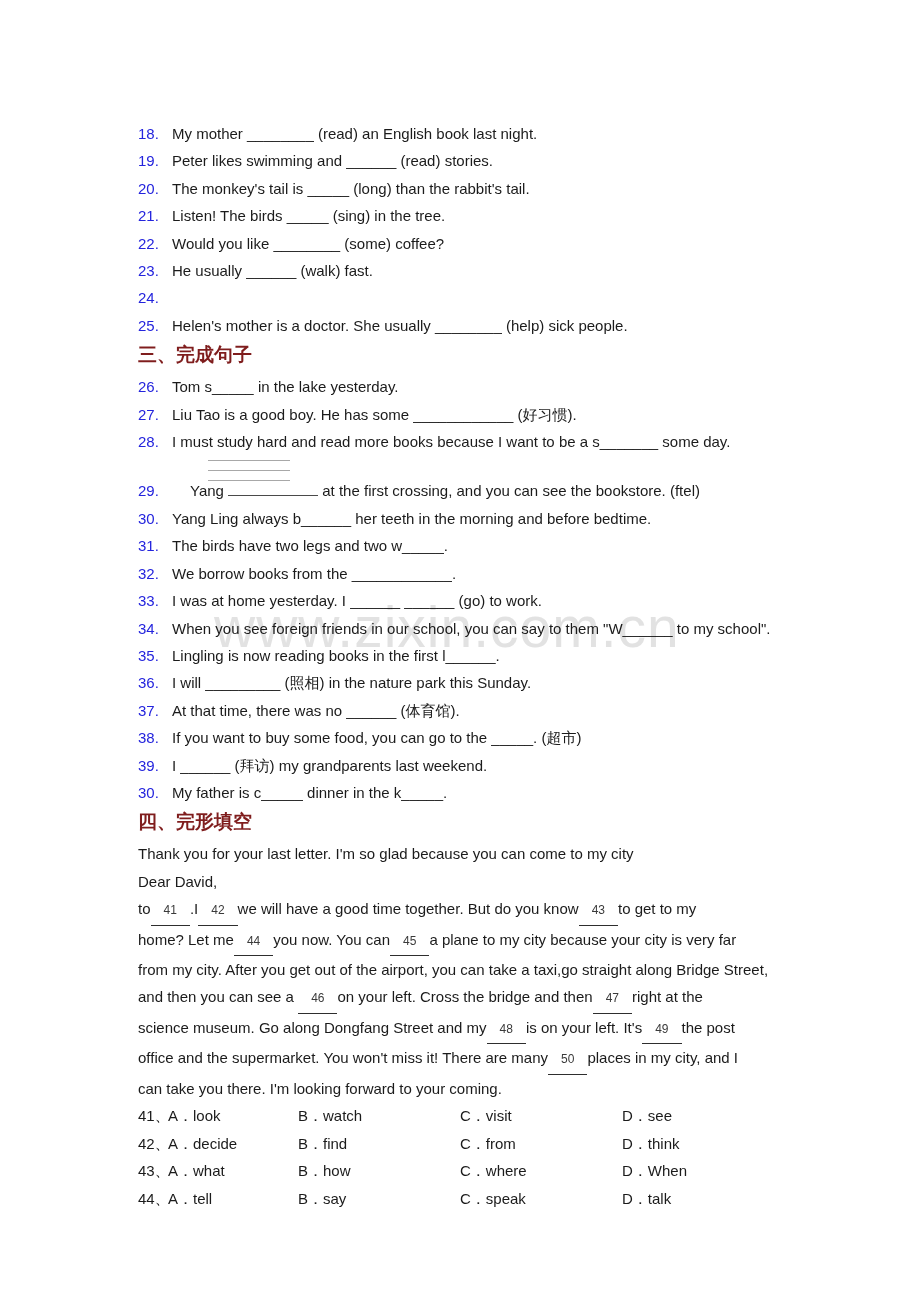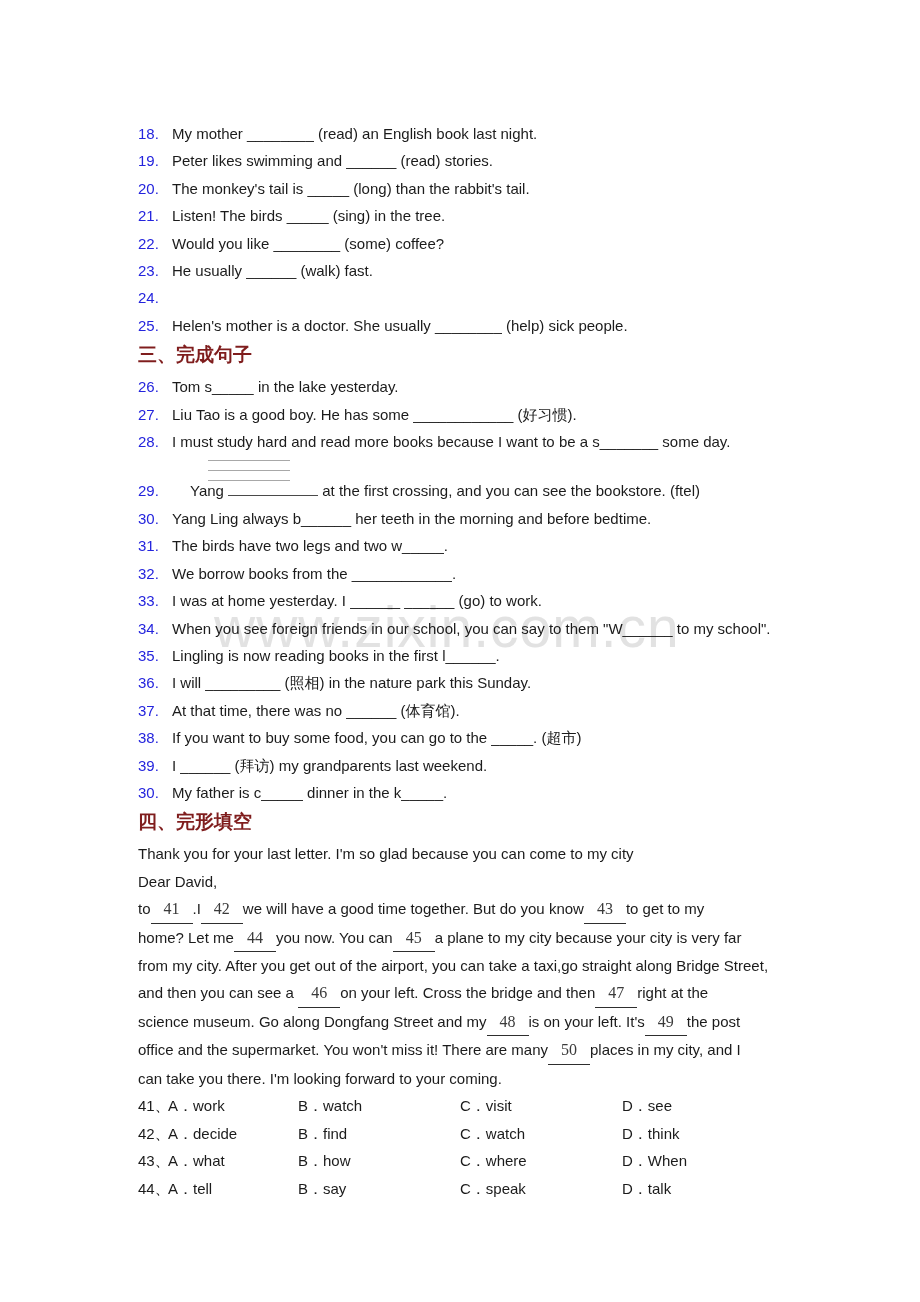--- a/index.html
+++ b/index.html
@@ -29,22 +29,22 @@
   .line-blank{
     display:inline-block;width:90px;height:14px;
     border-bottom:1.4px solid #4a4a4a;vertical-align:baseline;
   }
   
   .cloze-line{font-size:15px;line-height:27.4px;white-space:pre-wrap;}
   .blank{
     display:inline-block;text-align:center;
     border-bottom:1.2px solid #2e2e2e;
     padding:0 13px;
-    font-family:Liberation Serif, serif;
-    font-size:16px;color:#3a3a3a;
+    font-family:Liberation Sans, sans-serif;
+    font-size:12px;color:#3a3a3a;
   }
   
   .mcq-row{display:flex;font-size:15px;line-height:27.5px;}
   .mcq-num{width:30px;flex:none;}
   .mcq-a{width:130px;flex:none;}
   .mcq-b{width:162px;flex:none;}
   .mcq-c{width:162px;flex:none;}
   .mcq-d{flex:1;}
 </style>
 </head>
@@ -195,31 +195,31 @@
         <div class="cloze-line">and then you can see a <span class="blank">46</span>on your left. Cross the bridge and then<span class="blank">47</span>right at the</div>
         <div class="cloze-line">science museum. Go along Dongfang Street and my<span class="blank">48</span>is on your left. It's<span class="blank">49</span>the post</div>
         <div class="cloze-line">office and the supermarket. You won't miss it! There are many<span class="blank">50</span>places in my city, and I</div>
         <div class="cloze-line">can take you there. I'm looking forward to your coming.</div>
       </div>
 
     <div>
 
         <div class="mcq-row">
           <span class="mcq-num">41、</span>
-          <span class="mcq-a">A．work</span>
+          <span class="mcq-a">A．look</span>
           <span class="mcq-b">B．watch</span>
           <span class="mcq-c">C．visit</span>
           <span class="mcq-d">D．see</span>
         </div>
 
         <div class="mcq-row">
           <span class="mcq-num">42、</span>
           <span class="mcq-a">A．decide</span>
           <span class="mcq-b">B．find</span>
-          <span class="mcq-c">C．watch</span>
+          <span class="mcq-c">C．from</span>
           <span class="mcq-d">D．think</span>
         </div>
 
         <div class="mcq-row">
           <span class="mcq-num">43、</span>
           <span class="mcq-a">A．what</span>
           <span class="mcq-b">B．how</span>
           <span class="mcq-c">C．where</span>
           <span class="mcq-d">D．When</span>
         </div>

